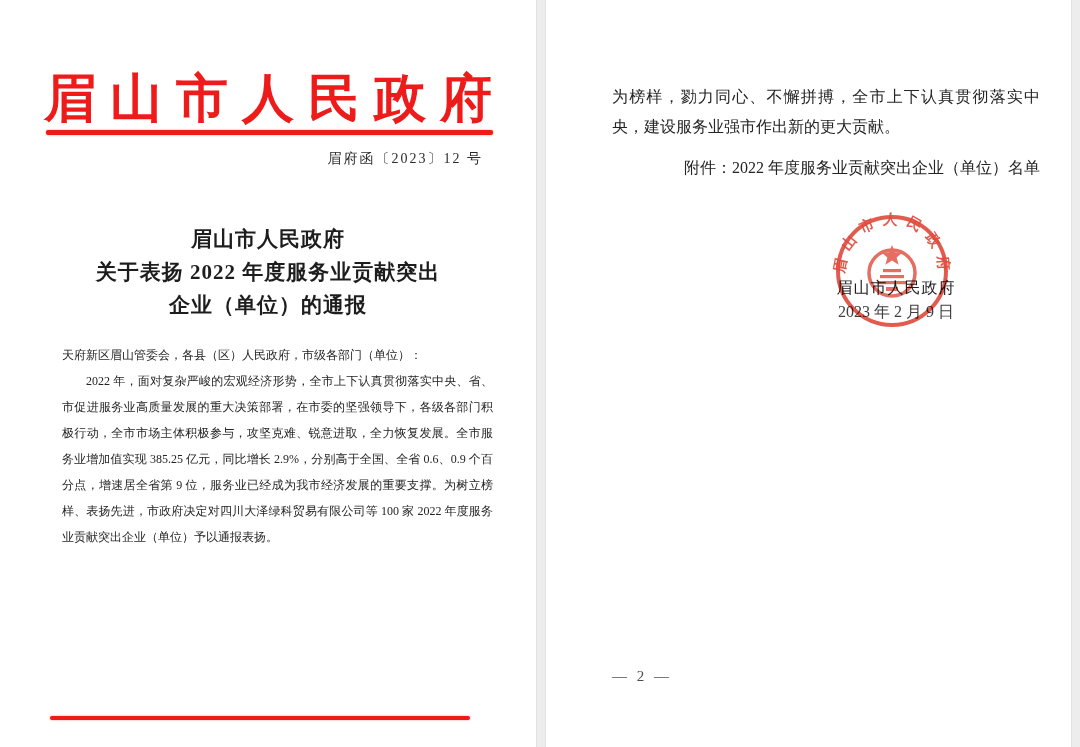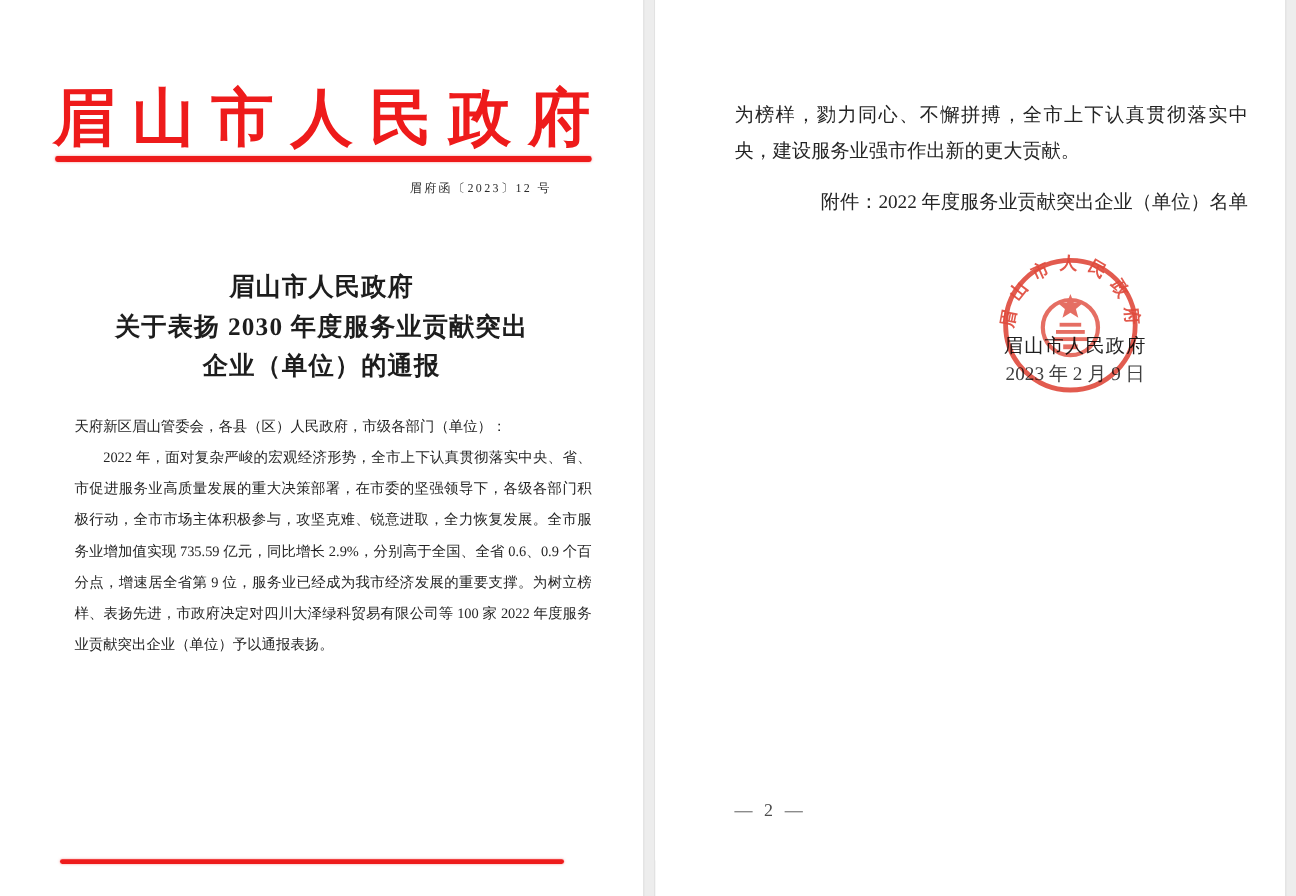--- a/index.html
+++ b/index.html
@@ -33,22 +33,22 @@
     letter-spacing: 14px; text-indent: 14px;
     white-space: nowrap;
   }
   .masthead-rule {
     position: absolute; top: 130px; left: 46px;
     width: 447px; height: 5px;
     background: #ee1b1b; border-radius: 2px;
     box-shadow: 0 0 2px rgba(238,27,27,.5);
   }
   .doc-number {
-    position: absolute; top: 150px; right: 76px;
-    font-size: 10px; color: #2b2b2b; letter-spacing: 2px;
+    position: absolute; top: 150px; right: 53px;
+    font-size: 14px; color: #2b2b2b; letter-spacing: 2px;
     white-space: nowrap;
   }
   .doc-title {
     position: absolute; top: 223px; left: 18px; right: 18px;
     text-align: center;
     font-size: 21px; font-weight: 600; color: #1d1d1d;
     line-height: 33px; letter-spacing: 1px;
   }
   .body-text {
     position: absolute; top: 342px; left: 62px; width: 431px;
@@ -106,27 +106,27 @@
   <div class="page page-left">
 
     <div class="masthead">眉山市人民政府</div>
 
     <div class="masthead-rule"></div>
 
     <div class="doc-number">眉府函〔2023〕12 号</div>
 
     <div class="doc-title">
       <div>眉山市人民政府</div>
-      <div>关于表扬 2030 年度服务业贡献突出</div>
+      <div>关于表扬 2022 年度服务业贡献突出</div>
       <div>企业（单位）的通报</div>
     </div>
 
     <div class="body-text">
       <p class="no-indent">天府新区眉山管委会，各县（区）人民政府，市级各部门（单位）：</p>
-      <p>2022 年，面对复杂严峻的宏观经济形势，全市上下认真贯彻落实中央、省、市促进服务业高质量发展的重大决策部署，在市委的坚强领导下，各级各部门积极行动，全市市场主体积极参与，攻坚克难、锐意进取，全力恢复发展。全市服务业增加值实现 735.59 亿元，同比增长 2.9%，分别高于全国、全省 0.6、0.9 个百分点，增速居全省第 9 位，服务业已经成为我市经济发展的重要支撑。为树立榜样、表扬先进，市政府决定对四川大泽绿科贸易有限公司等 100 家 2022 年度服务业贡献突出企业（单位）予以通报表扬。</p>
+      <p>2022 年，面对复杂严峻的宏观经济形势，全市上下认真贯彻落实中央、省、市促进服务业高质量发展的重大决策部署，在市委的坚强领导下，各级各部门积极行动，全市市场主体积极参与，攻坚克难、锐意进取，全力恢复发展。全市服务业增加值实现 385.25 亿元，同比增长 2.9%，分别高于全国、全省 0.6、0.9 个百分点，增速居全省第 9 位，服务业已经成为我市经济发展的重要支撑。为树立榜样、表扬先进，市政府决定对四川大泽绿科贸易有限公司等 100 家 2022 年度服务业贡献突出企业（单位）予以通报表扬。</p>
     </div>
 
     <div class="footer-rule"></div>
   </div>
 
   <div class="gutter"></div>
 
   <div class="page page-right">
 
     <div class="cont-text">

